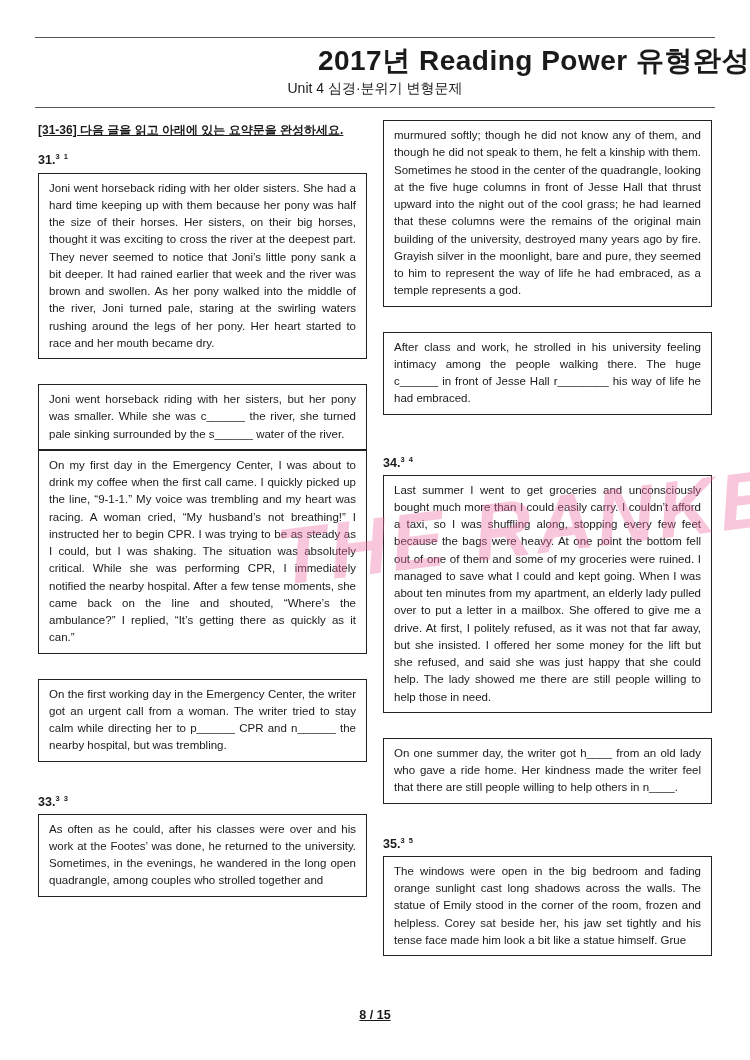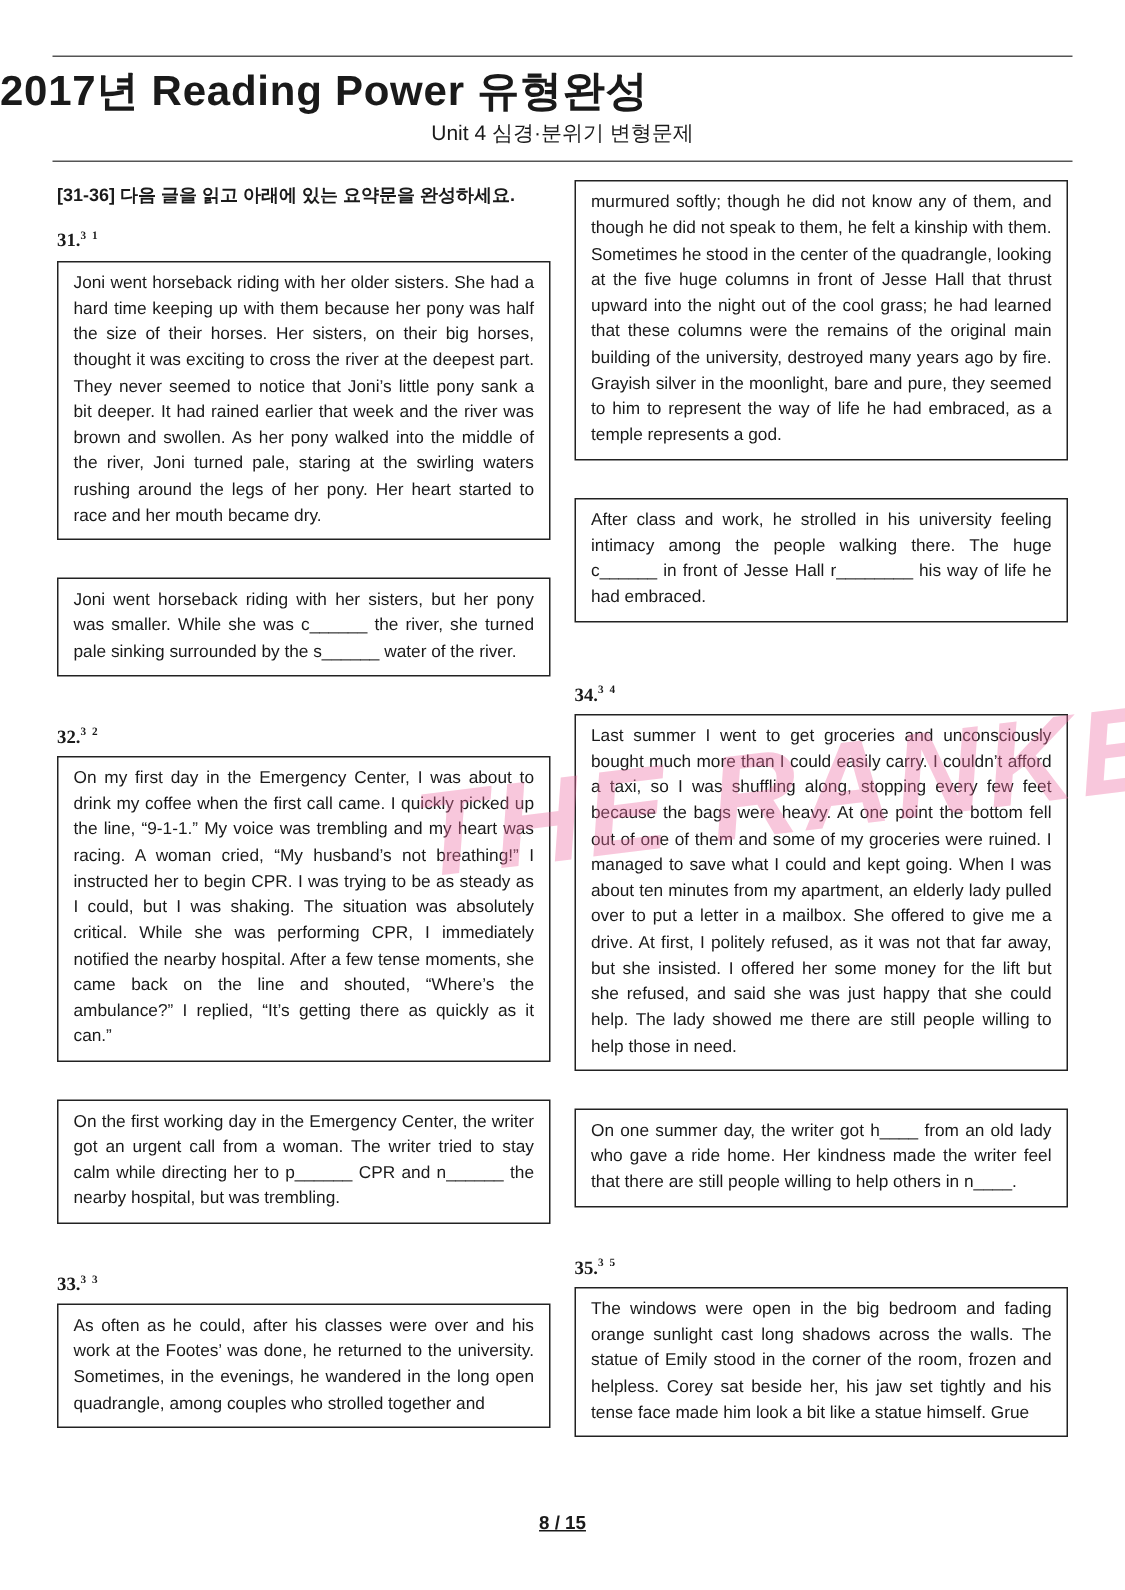--- a/index.html
+++ b/index.html
@@ -24,21 +24,21 @@
     border-top: 1.5px solid #555;
     height: 0;
   }
   .rule-top { top: 37px; }
   .rule-mid { top: 107px; }
   .title {
     position: absolute;
     top: 42px;
     left: 0;
     right: 0;
-    text-align: left;
+    text-align: right;
     font-size: 28px;
     font-weight: bold;
     letter-spacing: 0.5px;
   }
   .subtitle {
     position: absolute;
     top: 80px;
     left: 0;
     right: 0;
     text-align: center;
@@ -53,26 +53,26 @@
     display: flex;
     gap: 16px;
   }
   .col { width: 329px; }
   .instruction {
     font-weight: bold;
     font-size: 12px;
     line-height: 1.7;
     text-align: justify;
     margin-bottom: 12px;
+    text-decoration: underline;
   }
   .qnum {
     font-weight: bold;
     font-size: 12.5px;
     margin: 0 0 5px 0;
-    font-family: Liberation Serif, serif;
   }
   .qnum sup {
     font-size: 7.5px;
     font-weight: bold;
     letter-spacing: 1px;
   }
   .mt-q { margin-top: 32px; }
   .pbox {
     border: 1.5px solid #222;
     padding: 6px 10px;
@@ -122,21 +122,20 @@
   <div class="cols">
 
     <div class="col">
 
       <div class="instruction">[31-36] 다음 글을 읽고 아래에 있는 요약문을 완성하세요.</div>
 
       <div class="qnum"><span>31.</span><sup>3 1</sup></div>
       <div class="pbox">Joni went horseback riding with her older sisters. She had a hard time keeping up with them because her pony was half the size of their horses. Her sisters, on their big horses, thought it was exciting to cross the river at the deepest part. They never seemed to notice that Joni’s little pony sank a bit deeper. It had rained earlier that week and the river was brown and swollen. As her pony walked into the middle of the river, Joni turned pale, staring at the swirling waters rushing around the legs of her pony. Her heart started to race and her mouth became dry.</div>
       <div class="pbox sumbox">Joni went horseback riding with her sisters, but her pony was smaller. While she was c______ the river, she turned pale sinking surrounded by the s______ water of the river.</div>
 
-      <div class="qnum mt-q"><span>32.</span><sup>3 2</sup></div>
       <div class="pbox">On my first day in the Emergency Center, I was about to drink my coffee when the first call came. I quickly picked up the line, “9-1-1.” My voice was trembling and my heart was racing. A woman cried, “My husband’s not breathing!” I instructed her to begin CPR. I was trying to be as steady as I could, but I was shaking. The situation was absolutely critical. While she was performing CPR, I immediately notified the nearby hospital. After a few tense moments, she came back on the line and shouted, “Where’s the ambulance?” I replied, “It’s getting there as quickly as it can.”</div>
       <div class="pbox sumbox">On the first working day in the Emergency Center, the writer got an urgent call from a woman. The writer tried to stay calm while directing her to p______ CPR and n______ the nearby hospital, but was trembling.</div>
 
       <div class="qnum mt-q"><span>33.</span><sup>3 3</sup></div>
       <div class="pbox">As often as he could, after his classes were over and his work at the Footes’ was done, he returned to the university. Sometimes, in the evenings, he wandered in the long open quadrangle, among couples who strolled together and</div>
 
     </div>
 
     <div class="col">
 

